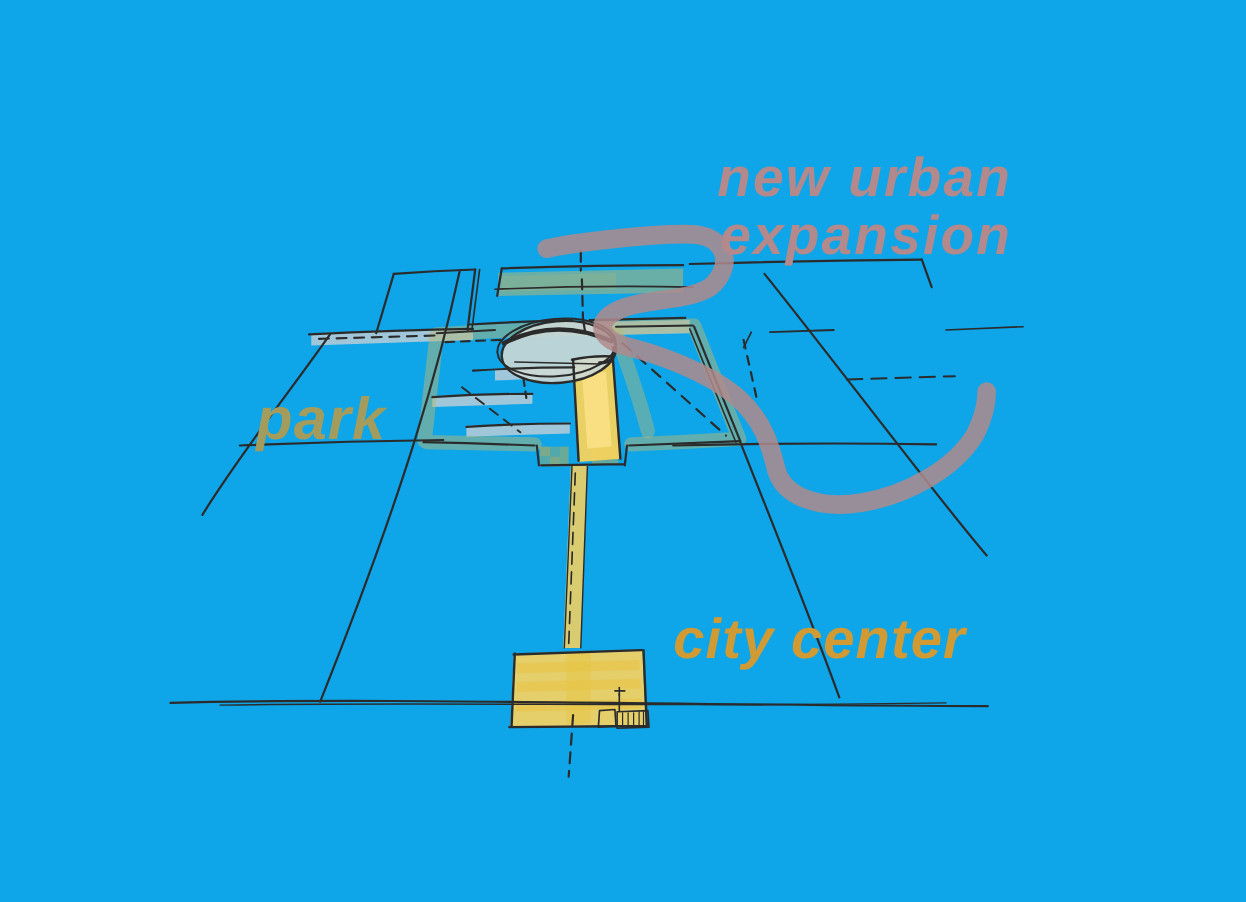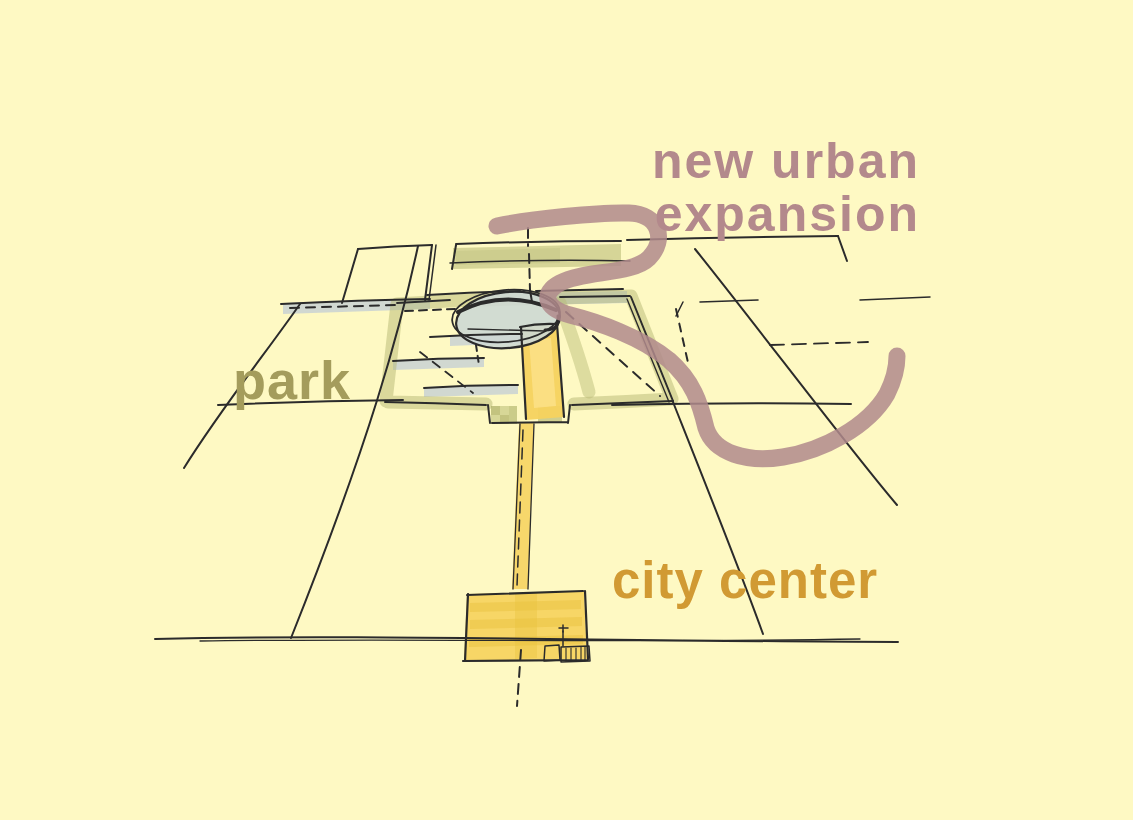--- a/index.html
+++ b/index.html
@@ -1,16 +1,16 @@
 <!DOCTYPE html>
 <html><head>
 <meta charset="utf-8">
 <style>
   html,body{margin:0;padding:0;background:#fff;}
-  .stage{position:relative;width:1133px;height:820px;background:#fef9c3;overflow:hidden;}
+  .stage{position:relative;width:1133px;height:820px;background:#0ea5e9;overflow:hidden;font-style:italic;}
   svg{position:absolute;left:0;top:0;}
   text{font-family:"Liberation Sans","DejaVu Sans",sans-serif;font-weight:700;}
   .lbl-big{font-size:50px;letter-spacing:2px;}
   .lbl-park{font-size:54px;letter-spacing:1px;}
   .lbl-city{font-size:51px;letter-spacing:1px;}
 </style>
 </head>
 <body>
 
 <div class="stage">

